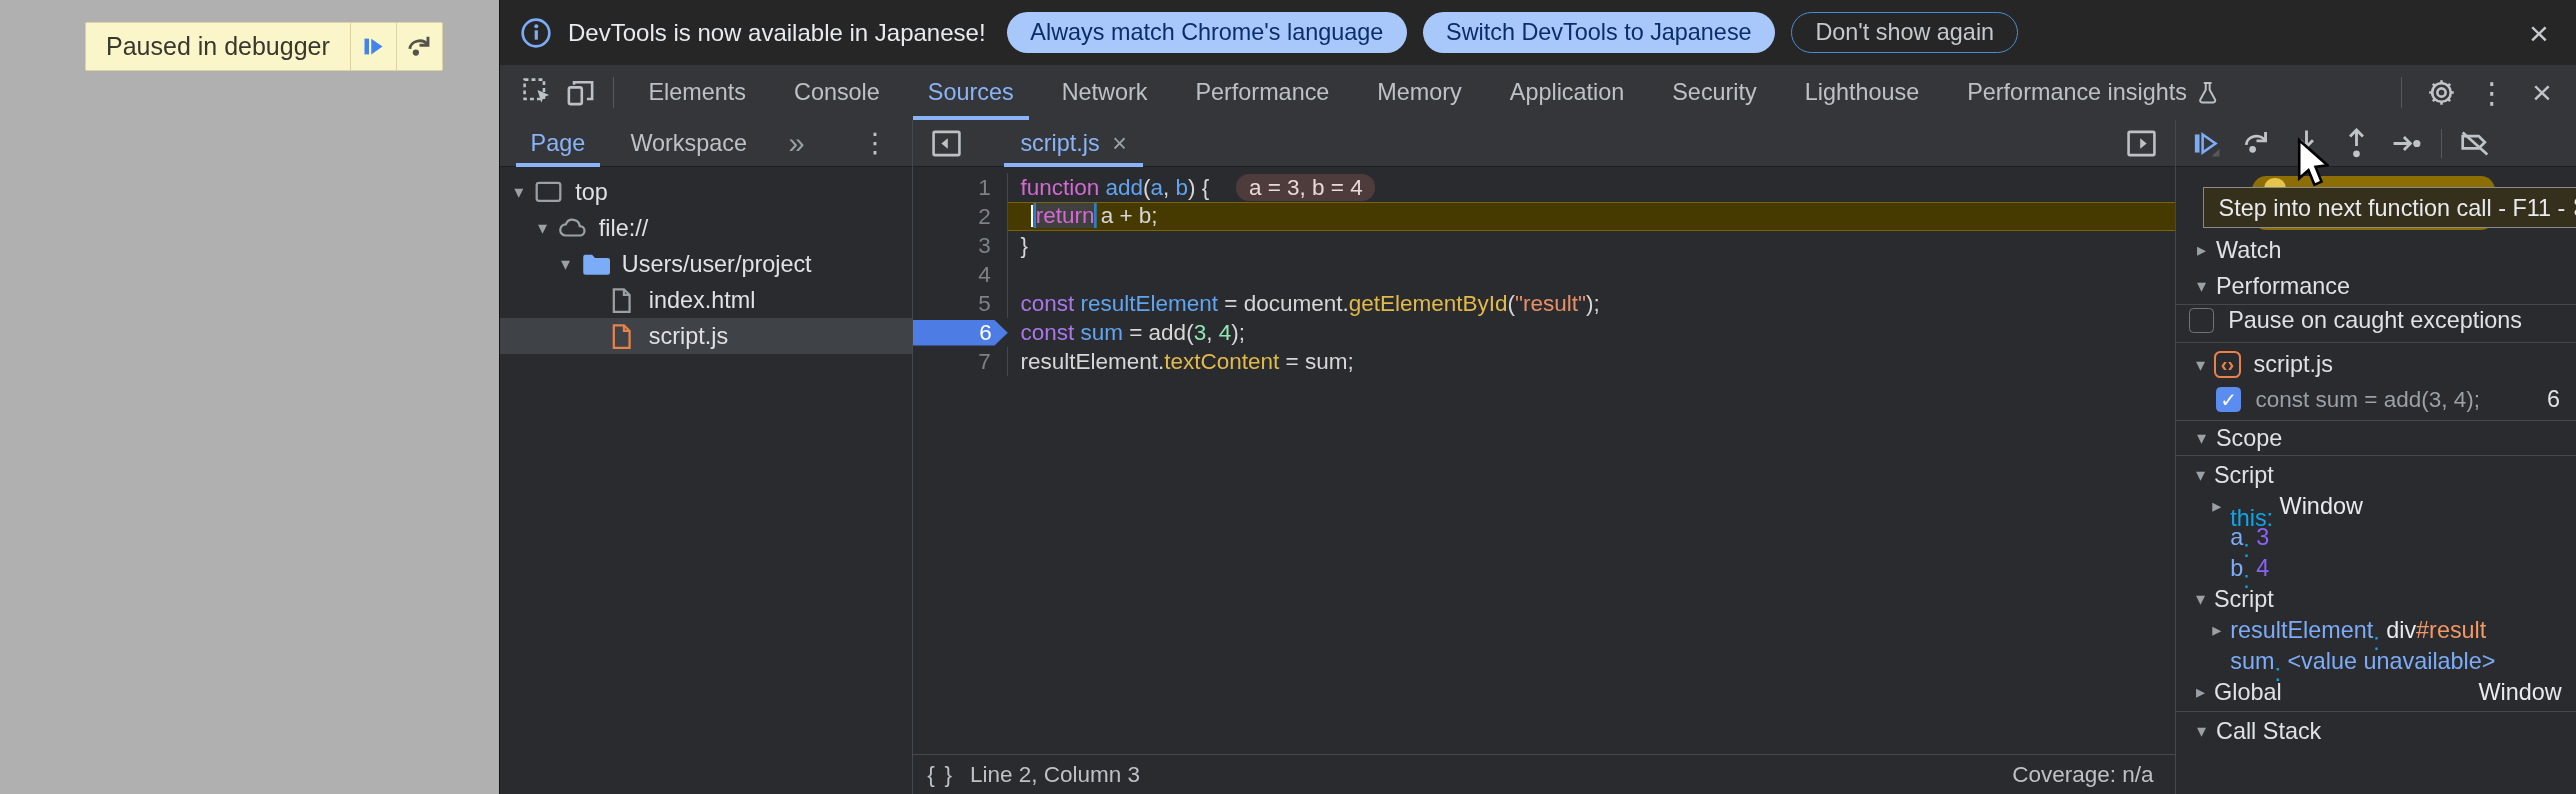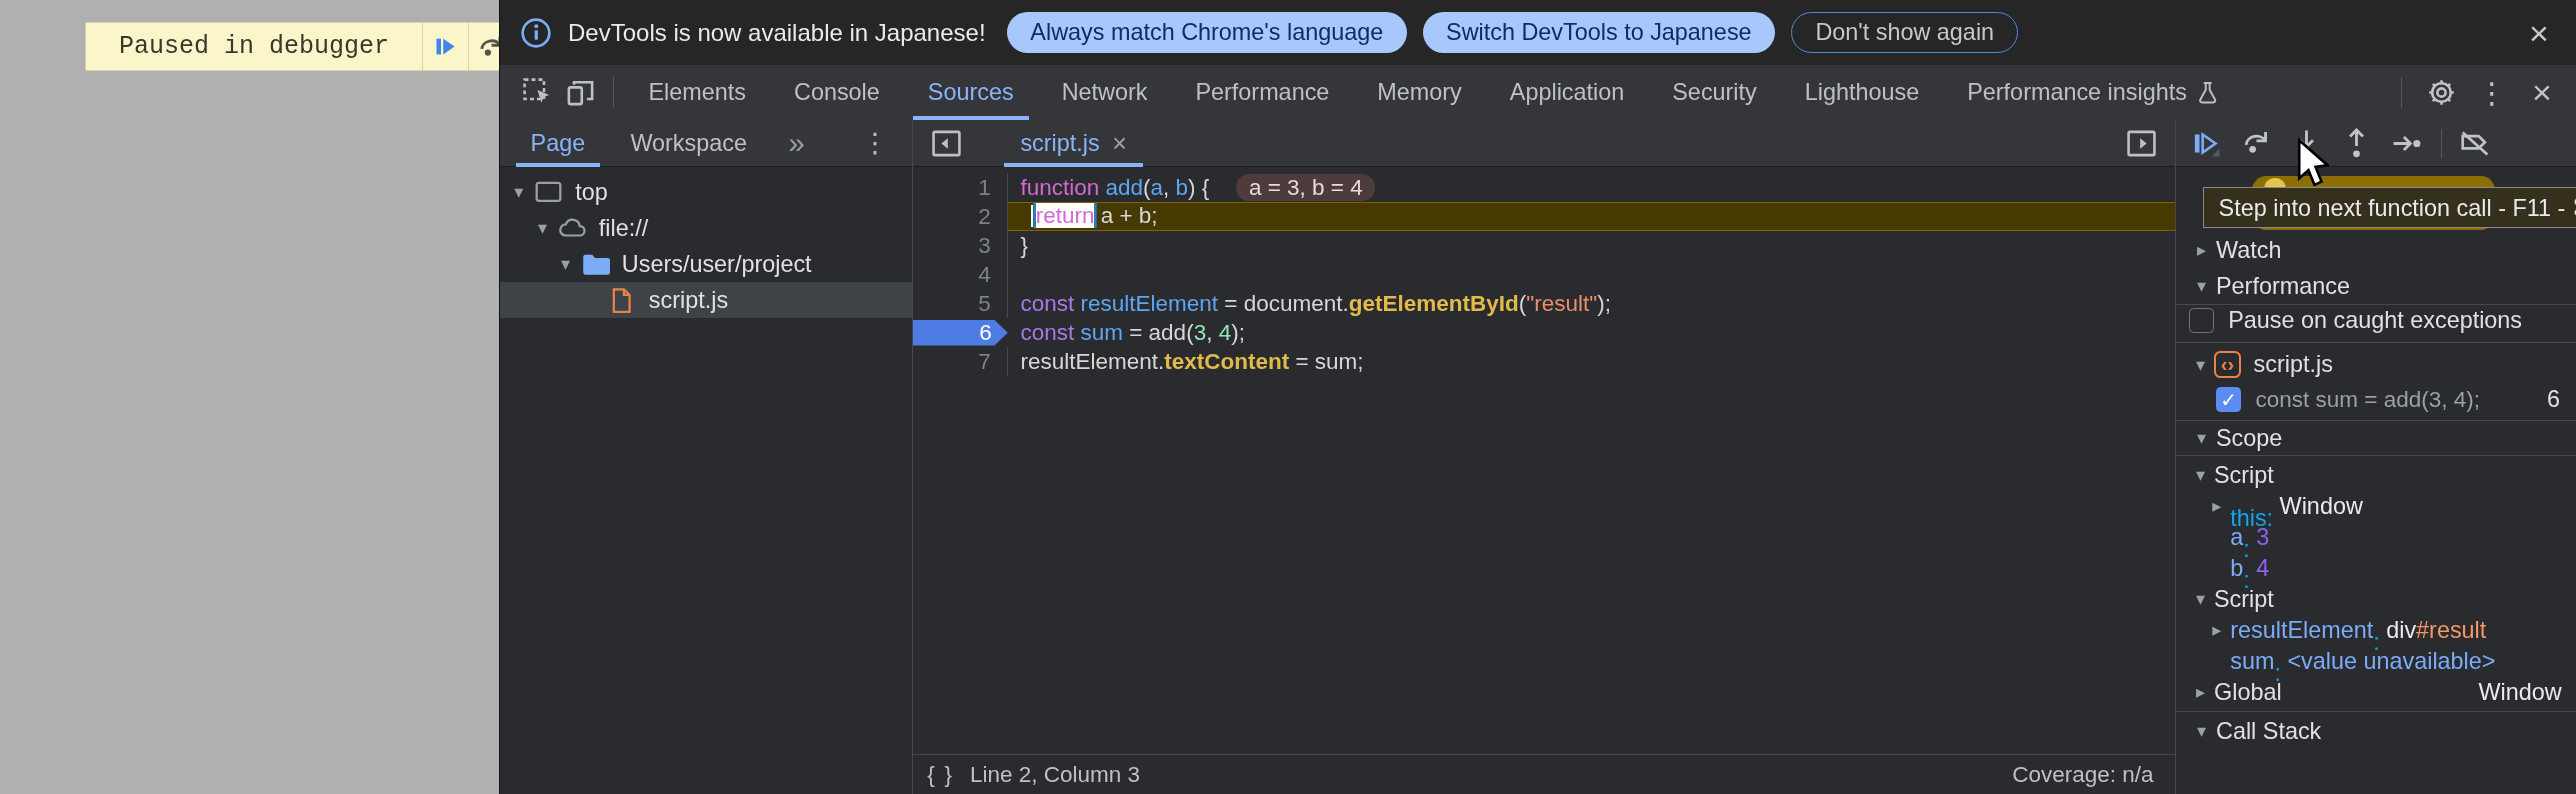--- a/index.html
+++ b/index.html
@@ -2,21 +2,21 @@
 <html style="font-size:14.4px"><head>
 <meta charset="utf-8">
 <style>
   * { margin:0; padding:0; box-sizing:border-box; }
   body { font-family:"Liberation Sans","DejaVu Sans",sans-serif; background:#000; }
   .screen { position:relative; width:2576px; height:795px; overflow:hidden; background:#b1b0b1; }
 
   
   .paused-banner { position:absolute; left:85px; top:21.6px; height:49px; display:flex; align-items:stretch;
     background:#fbf6c9; border:0.9px solid #d9d3a6; border-radius:1.8px; }
-  .paused-banner .lbl { display:flex; align-items:center; padding:0 33px; font-size:25px; color:#38382f;font-family:Liberation Mono, monospace; }
+  .paused-banner .lbl { display:flex; align-items:center; padding:0 20px; font-size:25px; color:#38382f; }
   .paused-banner .sep { width:0.9px; background:#d9d3a6; }
   .paused-banner .ibtn { width:45px; display:flex; align-items:center; justify-content:center; cursor:pointer; }
 
   
   .devtools { position:absolute; left:499px; top:0; width:2077px; height:795px; background:#2a2b2e; color:#dfe1e5; border-left:0.9px solid #141414; }
 
   .infobar { height:65px; background:#262626; display:flex; align-items:center; padding:0 20px; gap:16px; }
   .infobar .msg { font-size:24px; color:#e8eaed; margin-right:5.4px; }
   .pill { height:41px; border-radius:20.7px; background:#a8c7fa; color:#0c2d6b; font-size:23.4px;
     display:flex; align-items:center; padding:0 23.4px; cursor:pointer; }
@@ -56,22 +56,22 @@
   .ed-tab .x { font-size:25px; color:#9aa0a6; }
   .ed-tab::after { content:""; position:absolute; left:0; right:0; bottom:0; height:3.6px; background:#8ab4f8; }
   .ed-tabs .right-icon { margin-left:auto; }
   .code { flex:1; padding-top:6.3px; overflow:hidden; font-size:22.5px; }
   .cl { display:flex; height:29px; line-height:29px; }
   .ln { width:95px; flex:none; text-align:right; padding-right:16px; color:#7d8288; border-right:0.9px solid #45484c; cursor:pointer; }
   .ln.bp { background:#4d7de4; color:#fff; clip-path:polygon(0 6%, 86% 6%, 100% 50%, 86% 94%, 0 94%); border-right:none; }
   .lc { flex:1; padding-left:12.6px; white-space:pre; color:#d7d7d7; }
   .lc.execline { background:#473a00; border-top:1.8px solid #7a6300; border-bottom:1.8px solid #7a6300; line-height:25px; }
   .tk-km { color:#d36ad3; } .tk-kw { color:#a978e8; } .tk-fn { color:#5fa5f0; } .tk-vr { color:#5fa5f0; }
-  .tk-pl { color:#d7d7d7; } .tk-pr { color:#e2ba4a;font-weight:bold; } .tk-st { color:#e88e68; } .tk-nm { color:#8fe8b4; }
-  .tk-sel { background:#ffffff; box-shadow:-2.7px 0 0 #2e7fc1, 2.7px 0 0 #2e7fc1; }
+  .tk-pl { color:#d7d7d7; } .tk-pr { color:#e2ba4a; } .tk-st { color:#e88e68; } .tk-nm { color:#8fe8b4; }
+  .tk-sel { background:#404040; box-shadow:-2.7px 0 0 #2e7fc1, 2.7px 0 0 #2e7fc1; }
   .caret { display:inline-block; width:1.8px; height:21.6px; background:#fff; vertical-align:-3.6px; margin-right:2.7px; }
   .hint { display:inline-block; margin-left:27px; background:#4e3b3b; color:#ead9d9; border-radius:13px; padding:0 12.6px; height:27px; line-height:27px; font-size:22.5px; }
   .statusbar { height:41px; border-top:0.9px solid #45484c; display:flex; align-items:center; padding:0 21.6px 0 14.4px; font-size:22.5px; color:#bdc1c6; }
   .statusbar .braces { font-size:22.5px; color:#bdc1c6; margin-right:16px; letter-spacing:1.8px; }
   .statusbar .right { margin-left:auto; }
 
   
   .sidebar { width:400px; display:flex; flex-direction:column; background:#2a2b2e; font-size:23.4px; }
   .controls { height:47px; background:#35363a; border-bottom:0.9px solid #1e1f22; display:flex; align-items:center; padding-left:14.4px; gap:18px; flex:none; }
   .controls .vsep { width:0.9px; height:29px; background:#55585c; }
@@ -216,20 +216,29 @@
           </div>
           <div class="trow">
             <span class="tri" style="margin-left:52px">▾</span>
             <span class="ticn">
               <svg width="29" height="23.4" viewBox="0 0 26 20">
                   <path d="M2 4 a2 2 0 0 1 2-2 h6 l2.5 3 H24 a2 2 0 0 1 2 2 v11 a2 2 0 0 1 -2 2 H4 a2 2 0 0 1 -2 -2 Z" fill="#7cacf8"></path>
                 </svg>
             </span>
             <span>Users/user/project</span>
           </div>
+          <div class="trow">
+            <span class="ticn" style="margin-left:106px">
+              <svg width="23.4" height="27" viewBox="0 0 20 24" fill="none" stroke="#9aa0a6" stroke-width="2">
+                <path d="M3 2 h9 l5 5 v15 h-14 Z"></path>
+                  <path d="M12 2 v5 h5"></path>
+              </svg>
+            </span>
+            <span>index.html</span>
+          </div>
           <div class="trow selected">
             <span class="ticn" style="margin-left:106px">
               <svg width="23.4" height="27" viewBox="0 0 20 24" fill="none" stroke="#e8824a" stroke-width="2">
                 <path d="M3 2 h9 l5 5 v15 h-14 Z"></path>
                   <path d="M12 2 v5 h5"></path>
               </svg>
             </span>
             <span>script.js</span>
           </div>
         </div>

